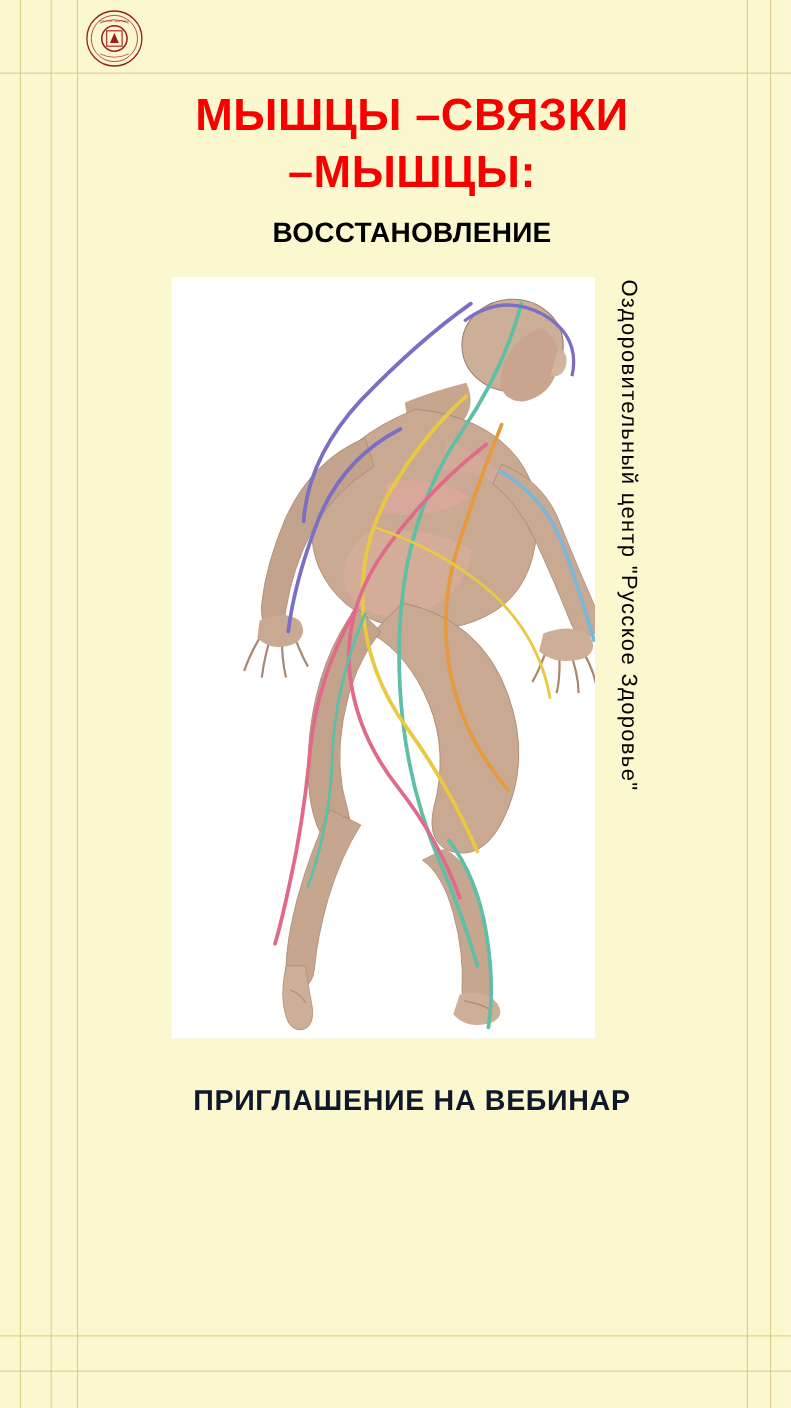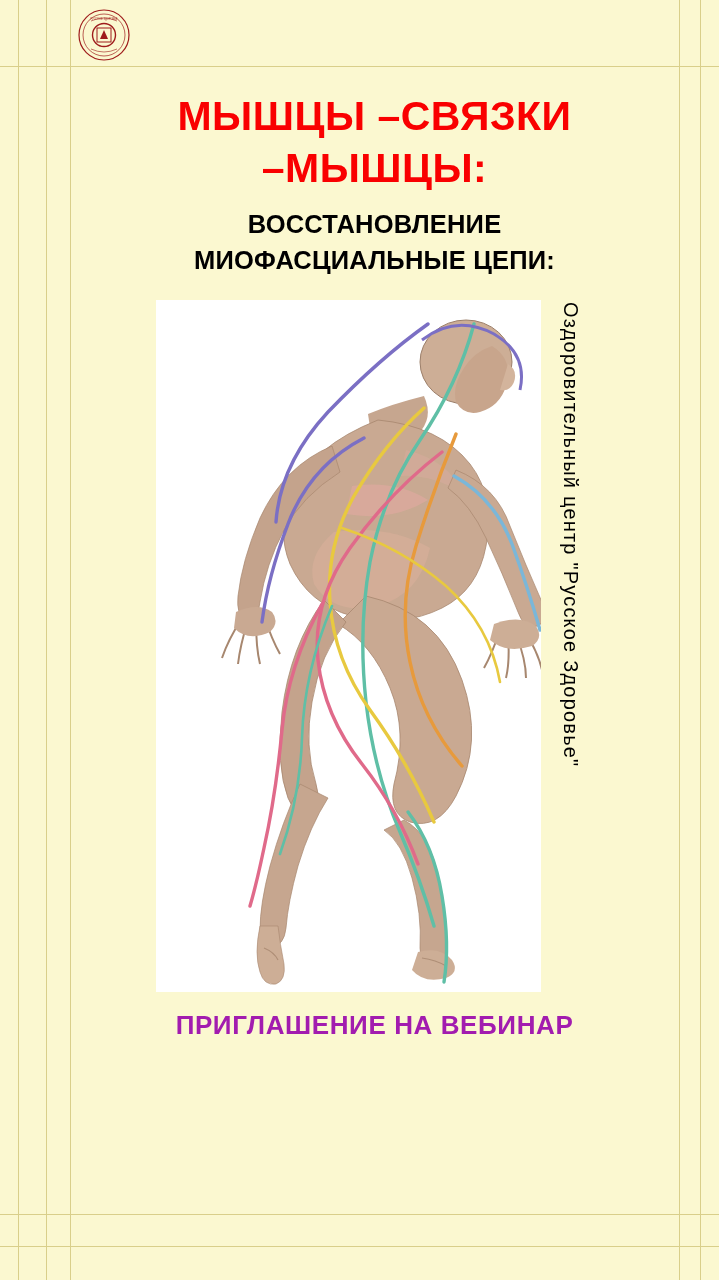--- a/index.html
+++ b/index.html
@@ -48,21 +48,21 @@
     top: 8px;
     width: 76px;
     height: 54px;
   }
   .emblem svg { display: block; }
 
   
   .content {
     position: absolute;
     left: 70px;
-    top: 70px;
+    top: 58px;
     width: 609px;
     height: 1148px;
   }
 
   .title {
     margin: 20px 0 0 0;
     padding: 0 30px;
     text-align: center;
     color: #f90000;
     font-size: 41px;
@@ -108,23 +108,23 @@
     letter-spacing: 1.2px;
     writing-mode: vertical-rl;
     text-orientation: mixed;
     white-space: nowrap;
     display: flex;
     align-items: flex-start;
     justify-content: flex-start;
   }
 
   .footer {
-    margin-top: 10px;
+    margin-top: 33px;
     text-align: center;
-    color: #a21caf;
+    color: #0f172a;
     font-size: 26px;
     font-weight: bold;
     letter-spacing: 0.6px;
   }
 </style>
 </head>
 <body>
 
 <div class="poster">
 
@@ -154,21 +154,20 @@
 
   <div class="content">
 
     <div class="title">
       <div>МЫШЦЫ –СВЯЗКИ</div>
       <div>–МЫШЦЫ:</div>
     </div>
 
     <div class="subtitle">
       <div>ВОССТАНОВЛЕНИЕ</div>
-      <div>МИОФАСЦИАЛЬНЫЕ ЦЕПИ:</div>
     </div>
 
     <div class="image-row">
 
       <div class="figure-box">
         <svg width="385" height="692" viewBox="0 0 385 692" xmlns="http://www.w3.org/2000/svg">
           <rect x="0" y="0" width="385" height="692" fill="#ffffff"></rect>
 
           <ellipse cx="310" cy="62" rx="46" ry="42" fill="#cdae96" stroke="#9c7f6a" stroke-width="1"></ellipse>
           <path d="M336 46 q22 14 14 40 q-6 20 -26 26 q-16 4 -24 -10 q-4 -16 8 -34 q10 -16 28 -22 z" fill="#c8a58c"></path>

